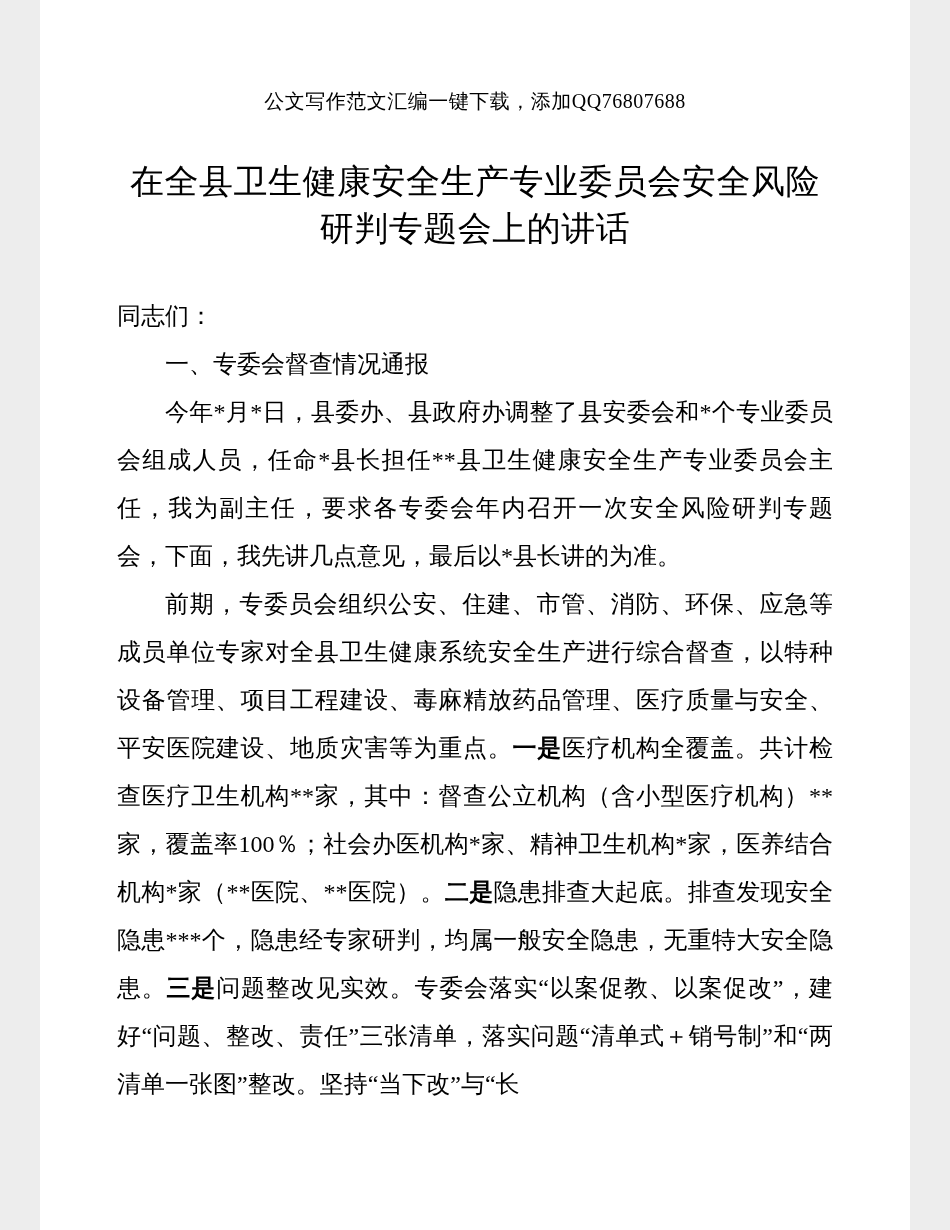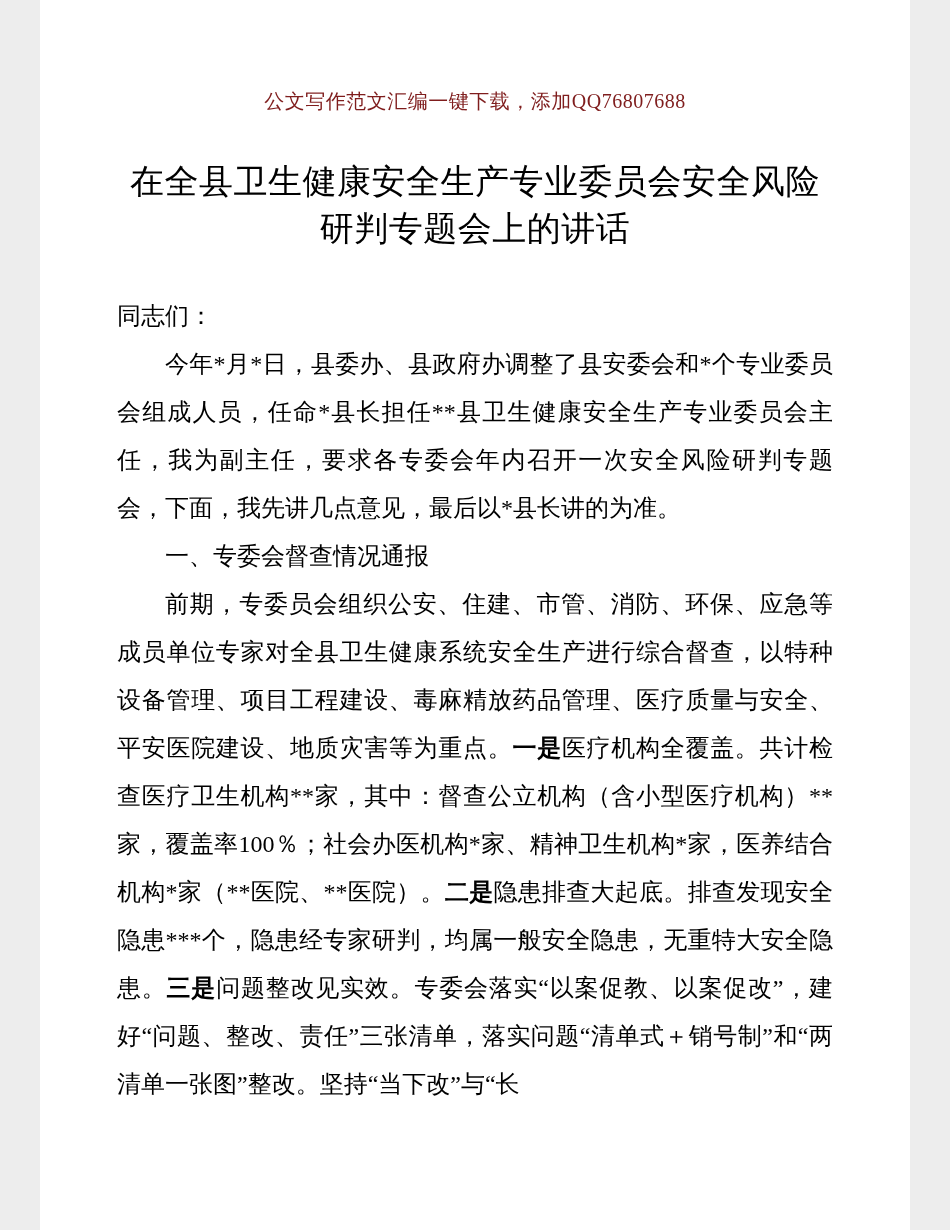--- a/index.html
+++ b/index.html
@@ -46,25 +46,25 @@
   }
   .para { text-align: justify; }
   .para.indent { text-indent: 2em; }
   .bold { font-weight: 700; }
 </style>
 </head>
 <body style="background: rgb(237, 237, 237);">
 
 <div class="viewer">
   <div class="page">
-    <div class="promo" style="color: #7f1d1d;">公文写作范文汇编一键下载，添加QQ76807688</div>
+    <div class="promo" style="color: #000000;">公文写作范文汇编一键下载，添加QQ76807688</div>
     <h1 class="title">
         <div>在全县卫生健康安全生产专业委员会安全风险</div>
         <div>研判专题会上的讲话</div>
       </h1>
     <div class="doc-body">
         <p class="para"><span>同志们：</span></p>
+        <p class="para indent"><span>一、专委会督查情况通报</span></p>
         <p class="para indent"><span>今年*月*日，县委办、县政府办调整了县安委会和*个专业委员会组成人员，任命*县长担任**县卫生健康安全生产专业委员会主任，我为副主任，要求各专委会年内召开一次安全风险研判专题会，下面，我先讲几点意见，最后以*县长讲的为准。</span></p>
-        <p class="para indent"><span>一、专委会督查情况通报</span></p>
         <p class="para indent"><span>前期，专委员会组织公安、住建、市管、消防、环保、应急等成员单位专家对全县卫生健康系统安全生产进行综合督查，以特种设备管理、项目工程建设、毒麻精放药品管理、医疗质量与安全、平安医院建设、地质灾害等为重点。</span><span class="bold">一是</span><span>医疗机构全覆盖。共计检查医疗卫生机构**家，其中：督查公立机构（含小型医疗机构）**家，覆盖率100％；社会办医机构*家、精神卫生机构*家，医养结合机构*家（**医院、**医院）。</span><span class="bold">二是</span><span>隐患排查大起底。排查发现安全隐患***个，隐患经专家研判，均属一般安全隐患，无重特大安全隐患。</span><span class="bold">三是</span><span>问题整改见实效。专委会落实“以案促教、以案促改”，建好“问题、整改、责任”三张清单，落实问题“清单式＋销号制”和“两清单一张图”整改。坚持“当下改”与“长</span></p>
       </div>
   </div>
 </div>
 
 </body></html>

